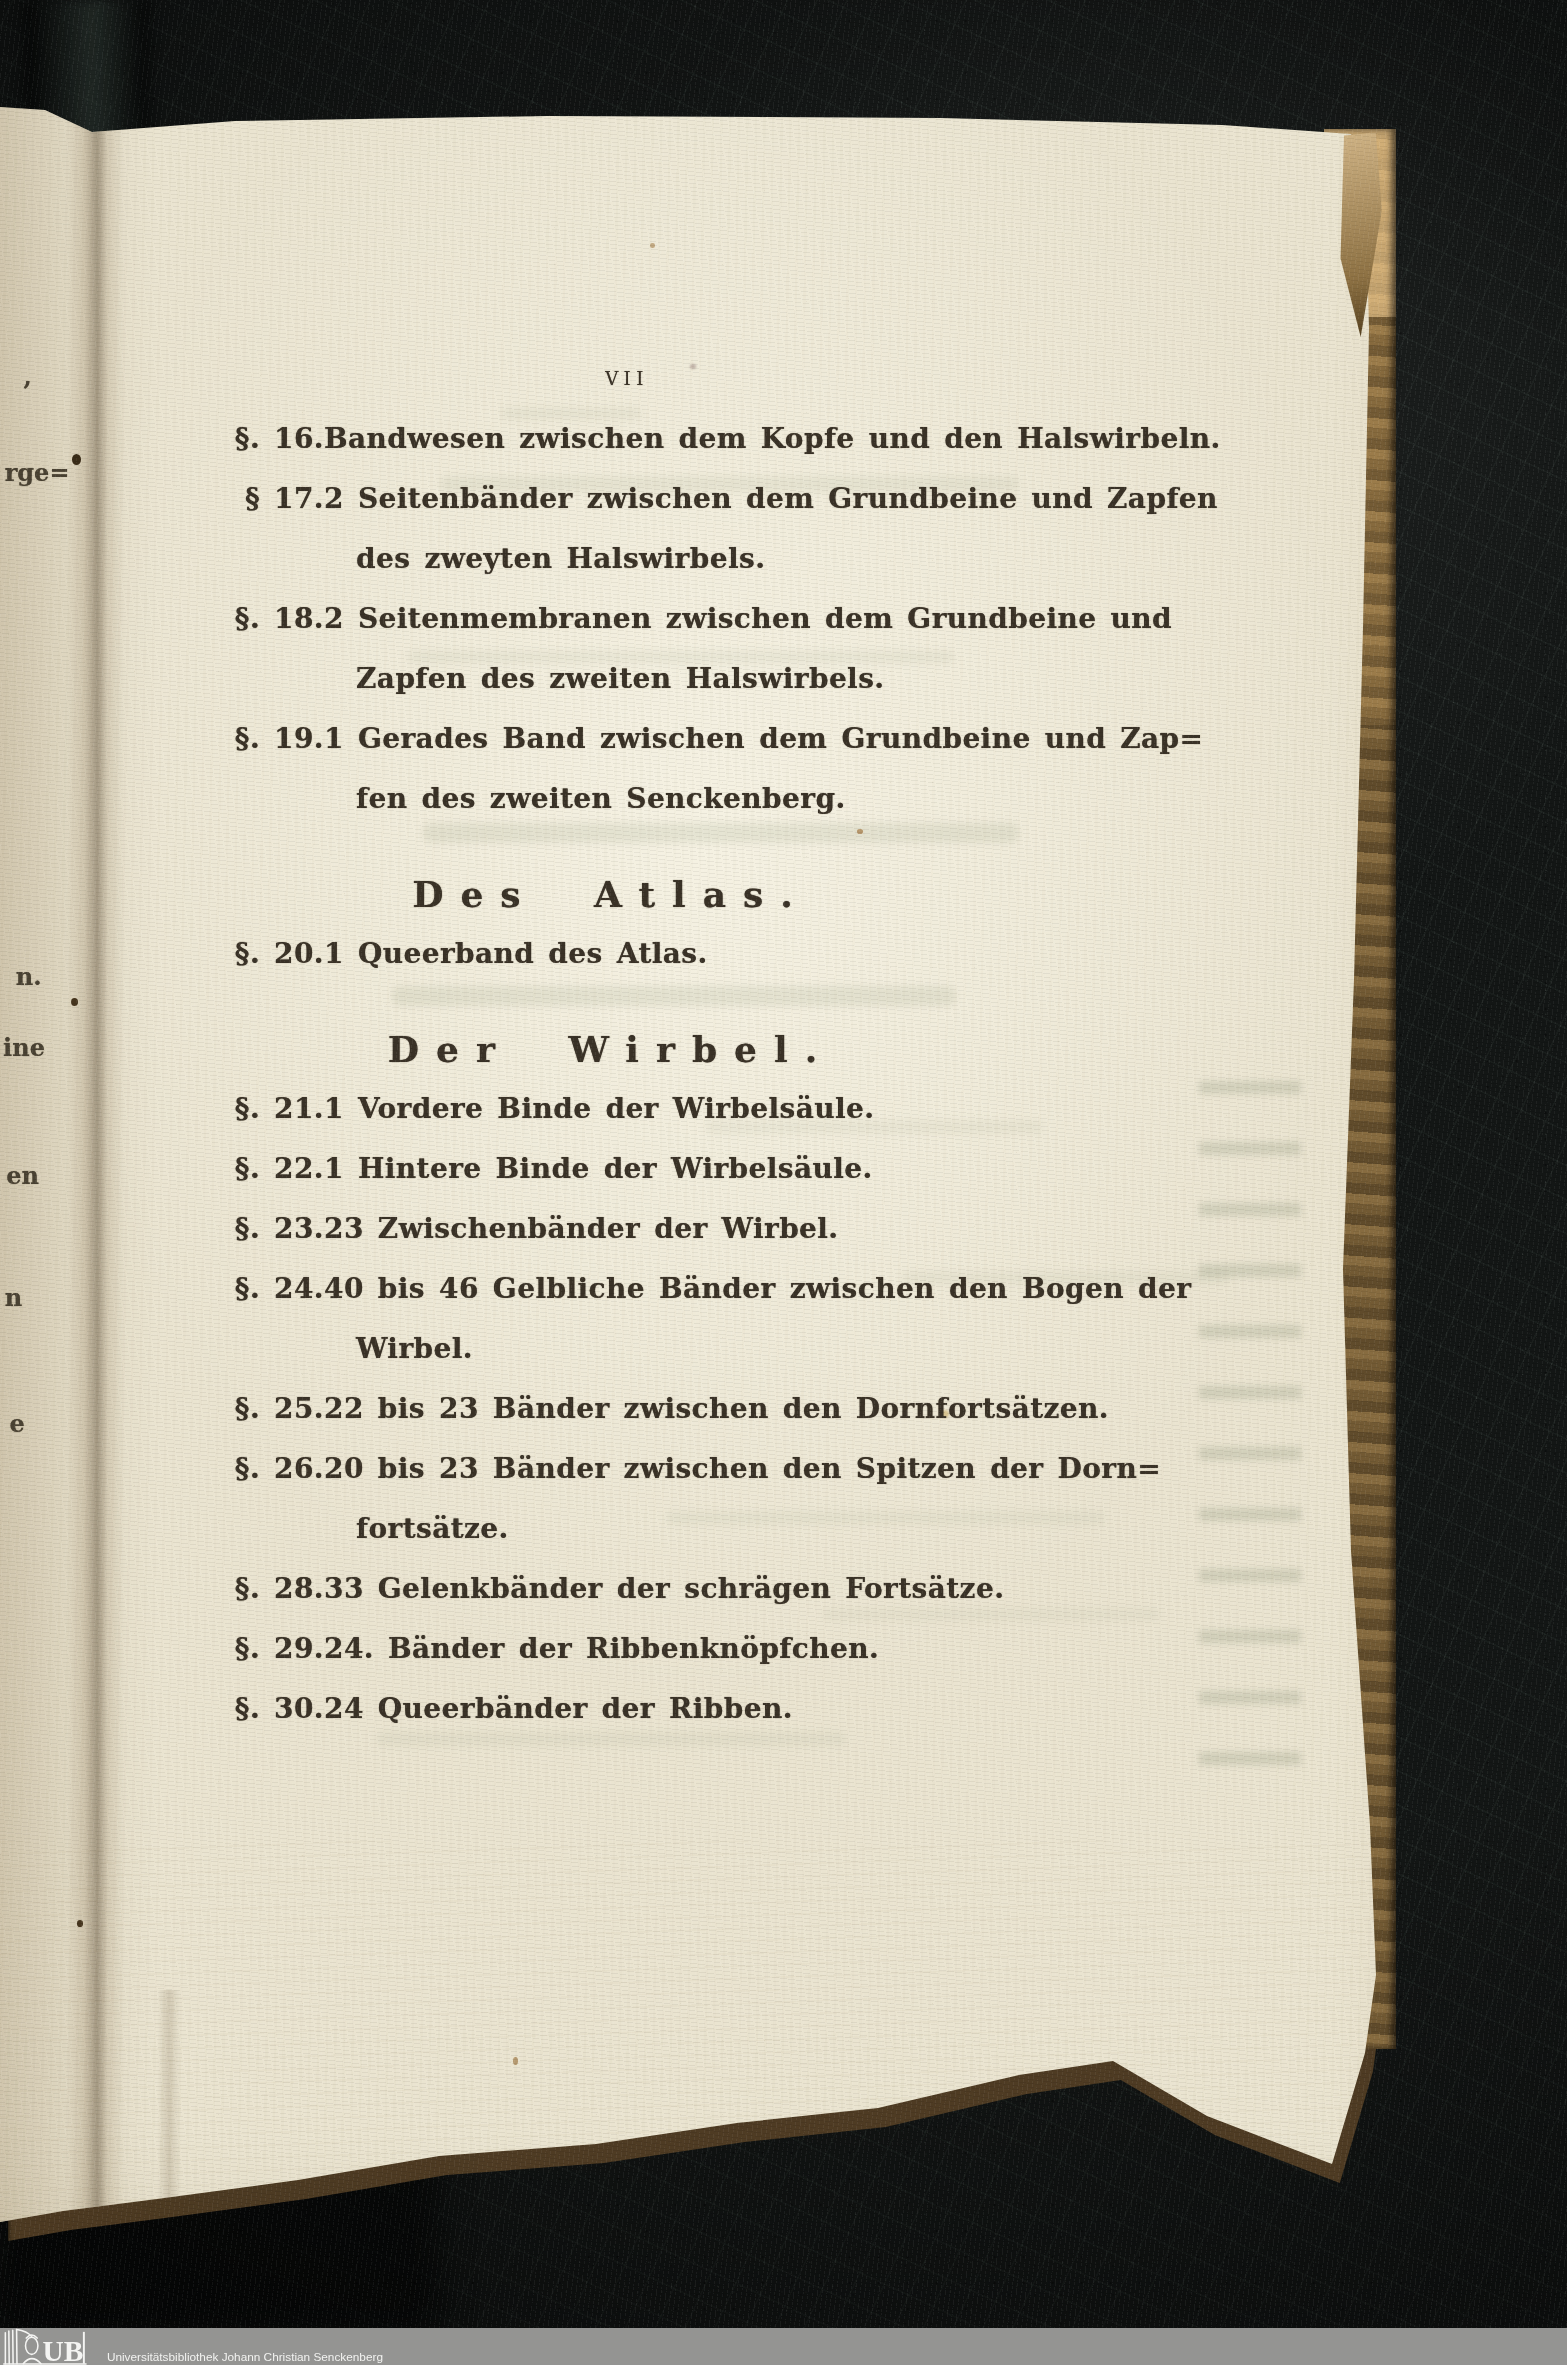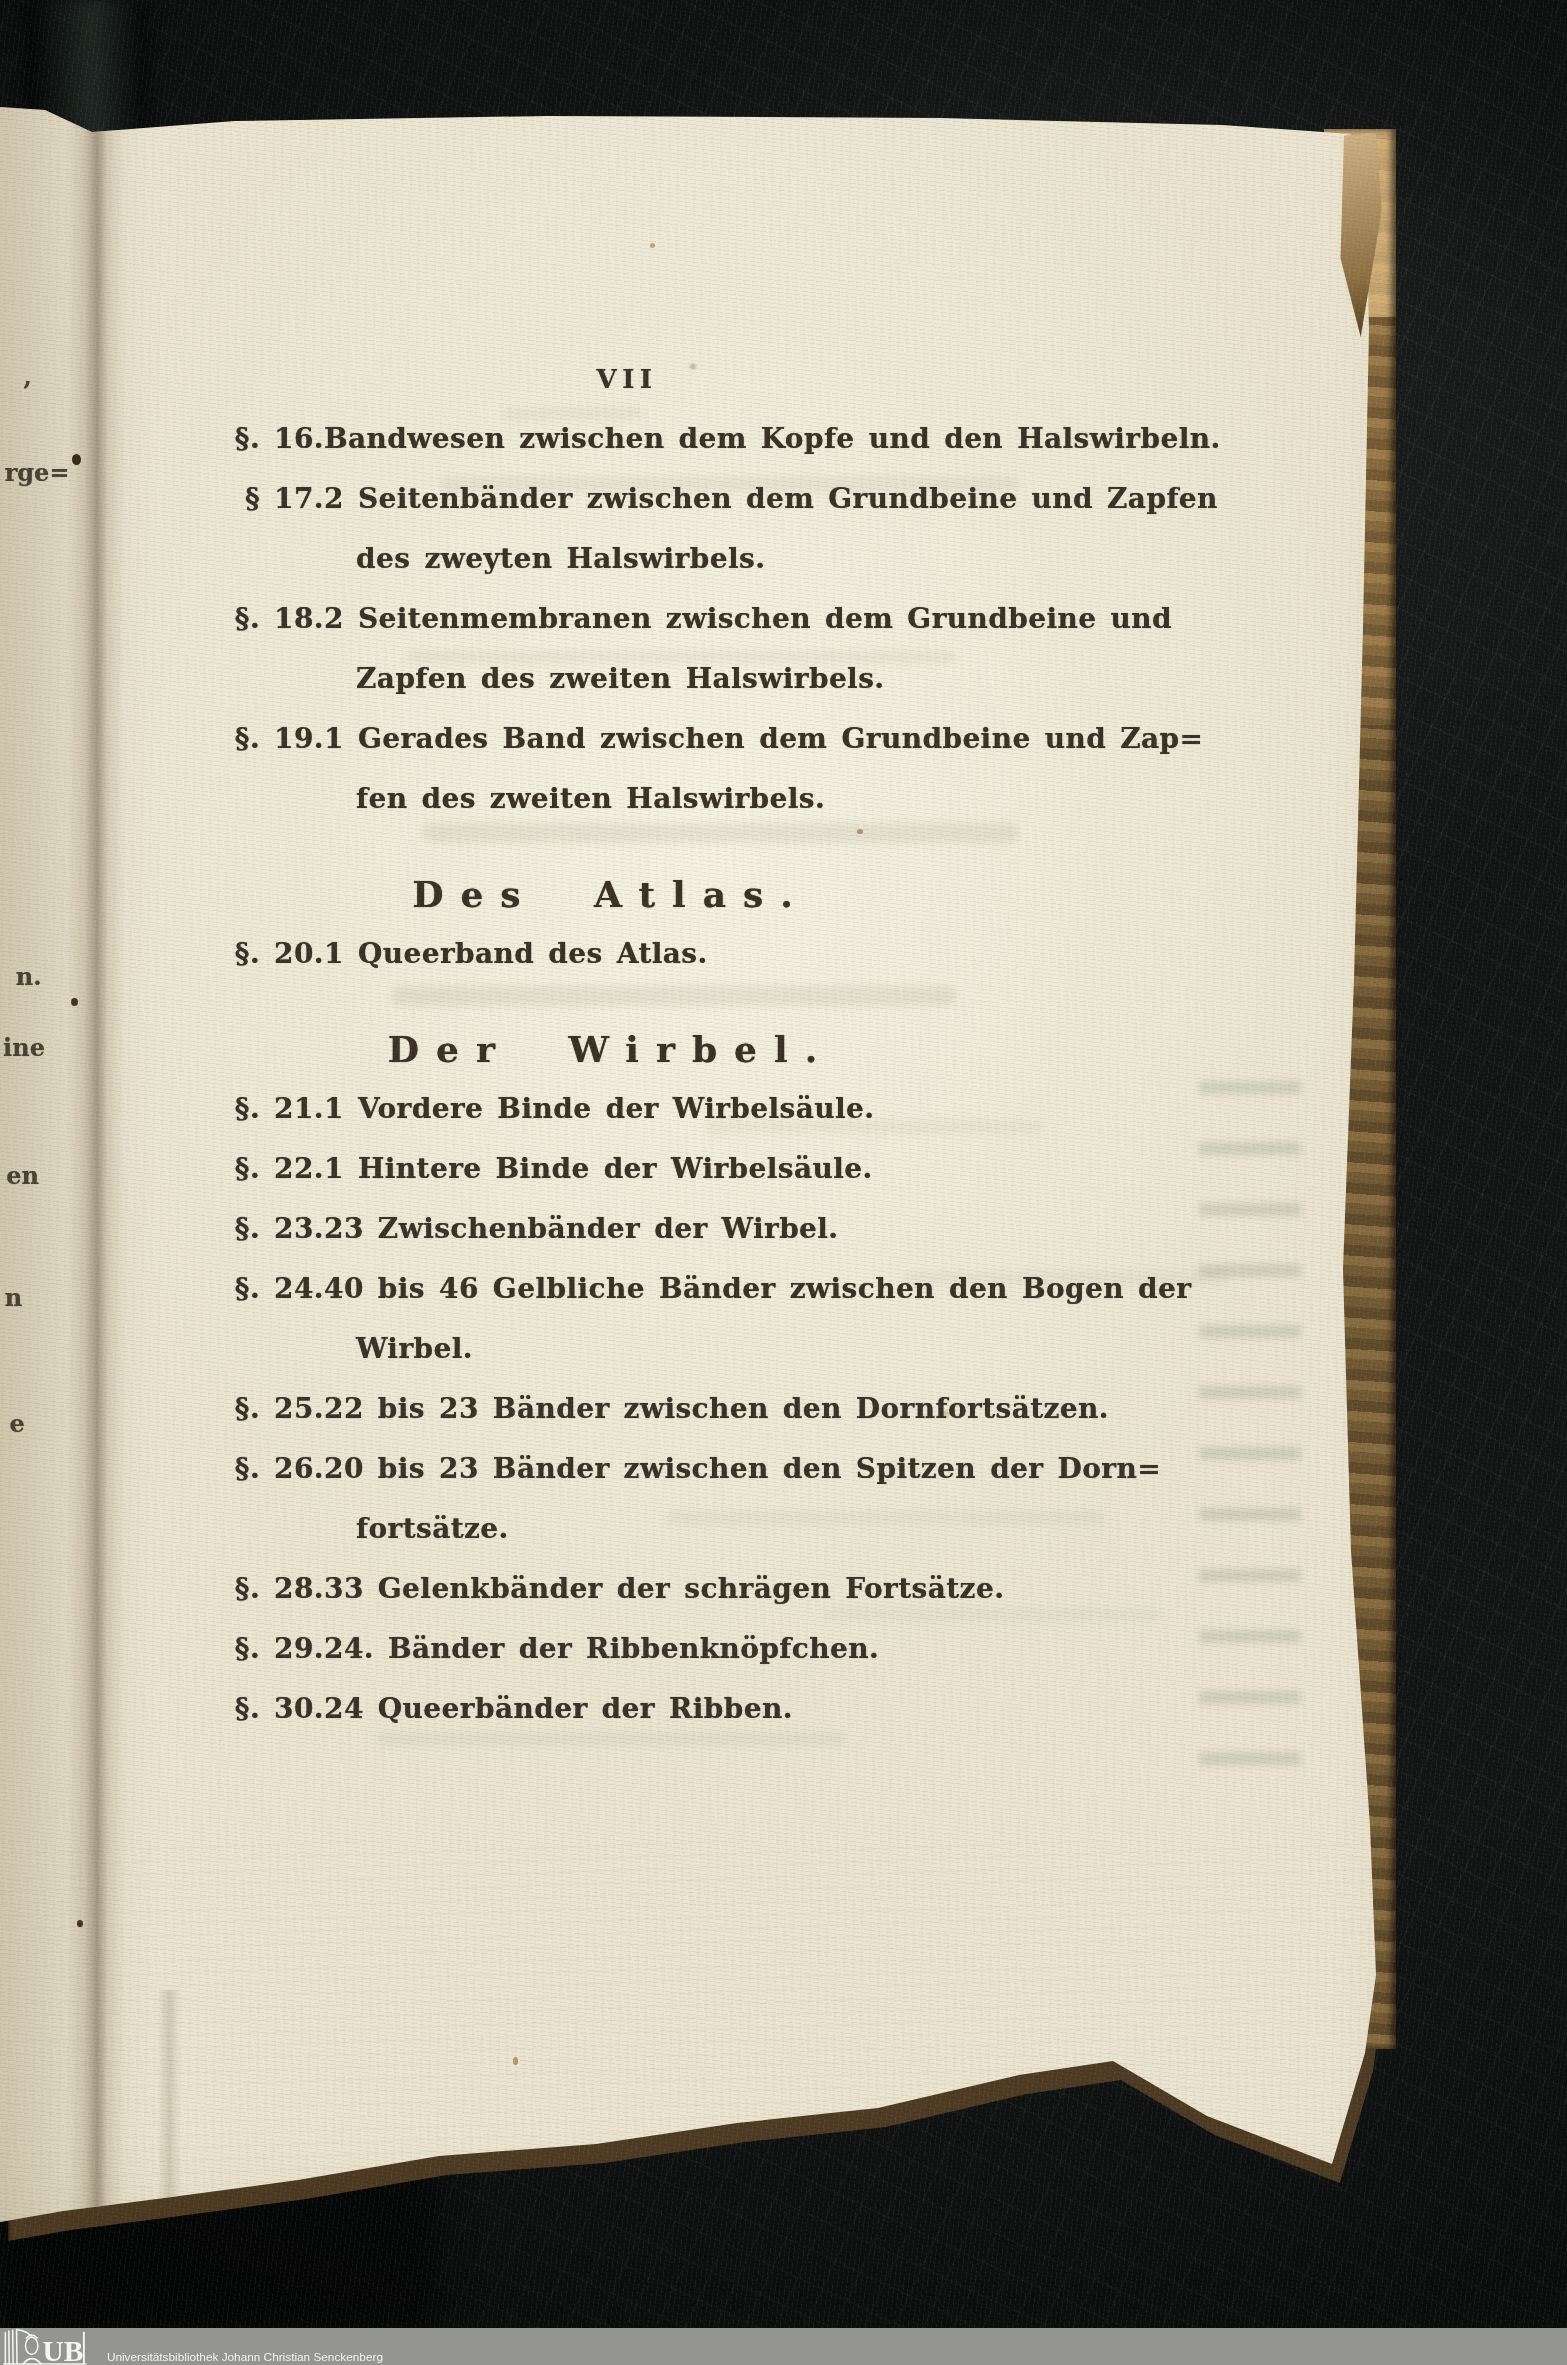--- a/index.html
+++ b/index.html
@@ -88,21 +88,21 @@
   
   .frag { position:absolute; font-weight:bold; font-size:24px; color:#4a4233;
     text-shadow:0 0 0.8px rgba(70,60,40,.7); }
 
   
   .toc { position:absolute; left:221px; top:349px; width:862px; color:#3a3227; }
   .line { height:60px; line-height:60px; white-space:nowrap; font-size:28px; font-weight:bold;
     letter-spacing:0.4px; word-spacing:3.9px; text-shadow:0 0 0.9px rgba(55,45,30,.75); }
   .line .label { display:inline-block; width:103px; padding-left:6.3px;text-align:right; }
   .line.cont { padding-left:135px; }
-  .pagenum { height:60px; line-height:60px; text-align:center; font-size:26px; font-weight:bold;
+  .pagenum { height:60px; line-height:60px; text-align:center; font-size:18px; font-weight:normal;
     letter-spacing:5.5px; transform:translateX(-25px); text-shadow:0 0 0.8px rgba(55,45,30,.7); }
   .heading { height:60px; line-height:60px; margin-top:35px; text-align:center;
     font-size:36px; font-weight:bold; letter-spacing:17px; word-spacing:27px;
     transform:translateX(-41px); text-shadow:0 0 1.1px rgba(55,45,30,.8); }
 
   
   .wm-bar { position:absolute; left:0; bottom:0; width:1567px; height:38px; background:#949492;
     display:flex; align-items:center; z-index:50; }
   .wm-logo { margin-left:2.4px; flex:0 0 auto; }
   .wm-text { margin-left:12.5px; font-family:"Liberation Sans", sans-serif; color:#f2f2f0;
@@ -170,21 +170,21 @@
         <div class="entry">
           <div class="line first"><span class="label">§ 17.</span><span class="ltext">2 Seitenbänder zwischen dem Grundbeine und Zapfen</span></div>
           <div class="line cont">des zweyten Halswirbels.</div>
         </div>
         <div class="entry">
           <div class="line first"><span class="label">§. 18.</span><span class="ltext">2 Seitenmembranen zwischen dem Grundbeine und</span></div>
           <div class="line cont">Zapfen des zweiten Halswirbels.</div>
         </div>
         <div class="entry">
           <div class="line first"><span class="label">§. 19.</span><span class="ltext">1 Gerades Band zwischen dem Grundbeine und Zap=</span></div>
-          <div class="line cont">fen des zweiten Halswirbels.</div>
+          <div class="line cont">fen des zweiten Senckenberg.</div>
         </div>
         <div class="heading">Des Atlas.</div>
         <div class="entry">
           <div class="line first"><span class="label">§. 20.</span><span class="ltext">1 Queerband des Atlas.</span></div>
         </div>
         <div class="heading">Der Wirbel.</div>
         <div class="entry">
           <div class="line first"><span class="label">§. 21.</span><span class="ltext">1 Vordere Binde der Wirbelsäule.</span></div>
         </div>
         <div class="entry">

